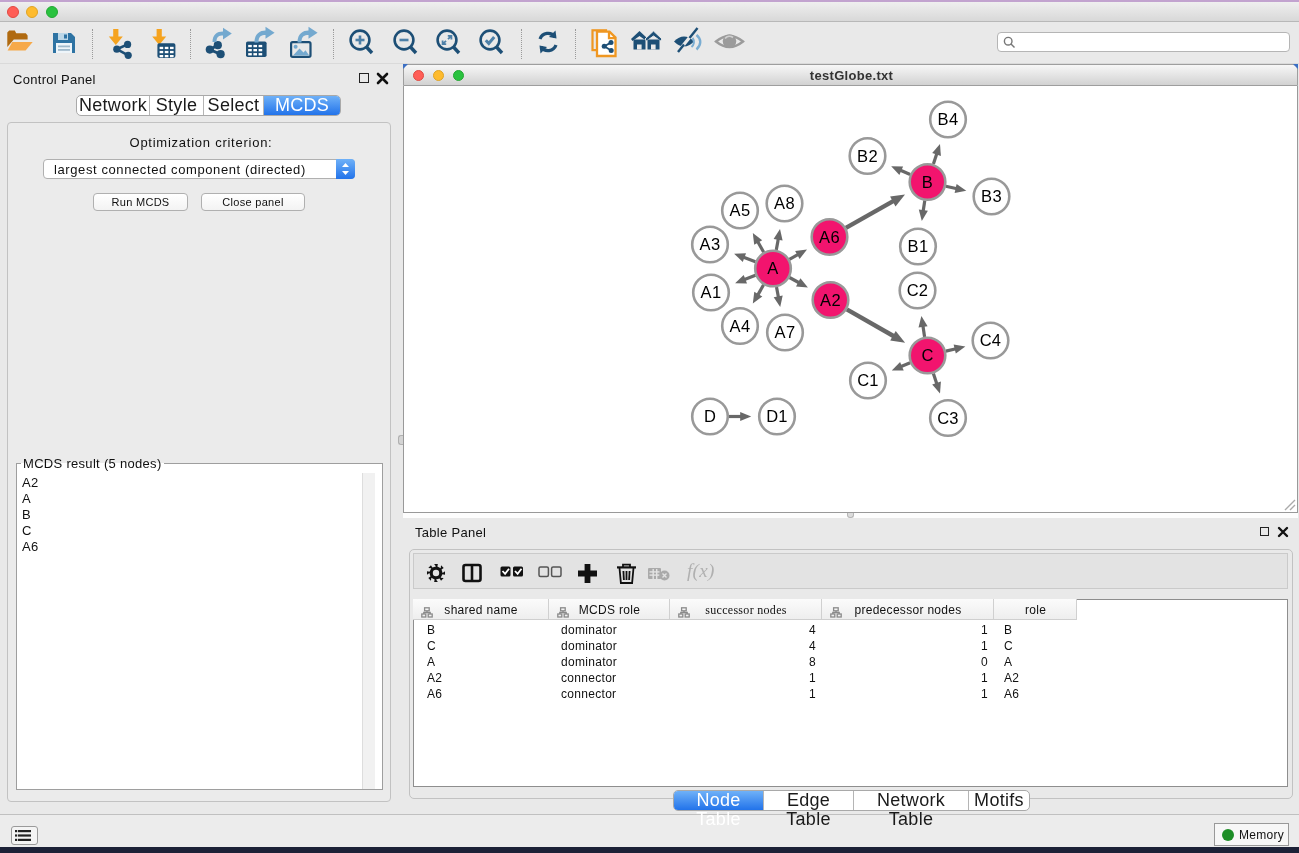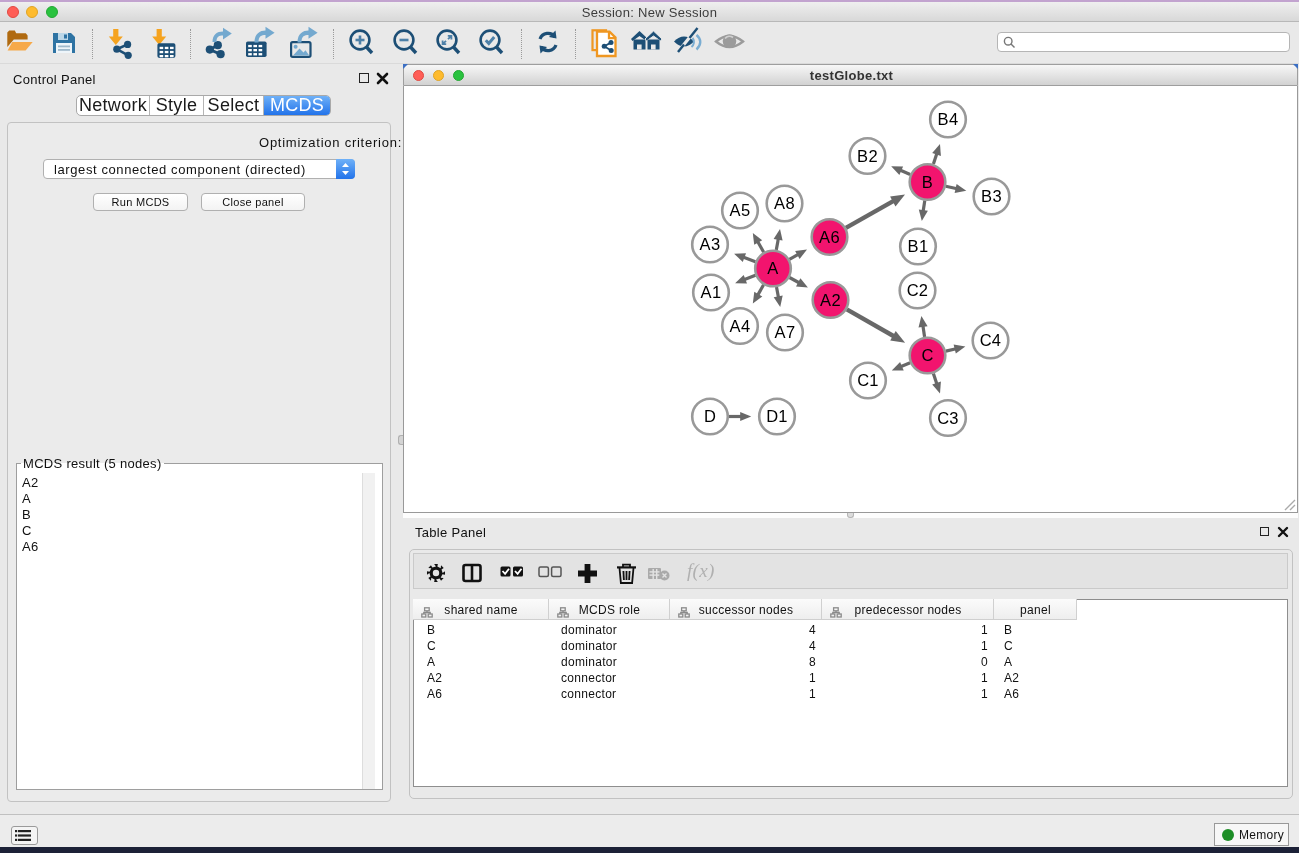--- a/index.html
+++ b/index.html
@@ -10,21 +10,20 @@
 .seg div { font-size:18px; color:#1a1a1a; text-align:center; line-height:19px; border-right:1px solid #b5b5b5; }
 .seg div:last-child { border-right:none; }
 .seg .sel { background:linear-gradient(#6fb1f8,#2273ea); color:#fff; }
 .btn { position:absolute; background:linear-gradient(#ffffff,#f3f3f3); border:1px solid #b0b0b0; border-radius:4px; font-size:11px; color:#111; text-align:center; }
 </style></head><body>
 
 <div class="abs" style="left:0;top:0;width:1299px;height:22px;background:linear-gradient(#efefef,#d8d8d8);border-top:2px solid #c2a3cf;border-bottom:1px solid #b8b8b8;">
  <div class="tl" style="left:7px;background:#ff5e57;border:1px solid #e14942;"></div>
  <div class="tl" style="left:26px;background:#febb2e;border:1px solid #e0a424;"></div>
  <div class="tl" style="left:46px;background:#2ac23f;border:1px solid #24a834;"></div>
- <div class="abs" style="left:0;width:1299px;top:3px;text-align:center;font-size:13px;color:#3c3c3c;">Session: New Session</div>
 </div>
 <div class="abs" style="left:0;top:23px;width:1299px;height:41px;background:#e9e9e9;">
     <div class="sep" style="left:92px;top:6px;"></div>
     <div class="sep" style="left:190px;top:6px;"></div>
     <div class="sep" style="left:333px;top:6px;"></div>
     <div class="sep" style="left:521px;top:6px;"></div>
     <div class="sep" style="left:575px;top:6px;"></div>
     <svg class="abs" style="left:3px;top:3px;" width="34" height="34" viewBox="0 0 34 34">
       <path d="M4.3 21 V6.6 L6.2 4.6 H11.8 L13.2 7.2 H22.8 L24.6 9.4 V13.6 H10.8 Z" fill="#b06a10"></path>
 <path d="M9.3 16 H29.7 L22.6 24.6 H4.6 Z" fill="#f6a94a"></path>
@@ -161,24 +160,24 @@
 <div class="abs" style="left:0;top:64px;width:402px;height:783px;background:#e9e9e9;">
  <div class="abs" style="left:13px;top:8px;font-size:13px;color:#111;">Control Panel</div>
  <div class="abs" style="left:359px;top:9px;width:10px;height:10px;border:1.5px solid #222;"></div>
  <svg class="abs" style="left:376px;top:8px;" width="13" height="13" viewBox="0 0 13 13">
       <path d="M2 2 L11 11 M11 2 L2 11" stroke="#111" stroke-width="2.6" stroke-linecap="round"></path>
     </svg>
  <div class="seg" style="left:76px;top:31px;">
    <div style="width:73px;">Network</div>
       <div style="width:54px;">Style</div>
       <div style="width:60px;">Select</div>
-      <div class="sel" style="width:66px;border-radius:0 4px 4px 0;">MCDS</div>
+      <div class="sel" style="width:76px;border-radius:0 4px 4px 0;">MCDS</div>
  </div>
  <div class="abs" style="left:7px;top:58px;width:384px;height:680px;background:#ebebeb;border:1px solid #c2c2c2;border-radius:4px;"></div>
- <div class="abs" style="left:0px;top:71px;width:402px;text-align:right;font-size:13px;letter-spacing:0.75px;color:#111;">Optimization criterion:</div>
+ <div class="abs" style="left:0px;top:71px;width:402px;text-align:center;font-size:13px;letter-spacing:0.75px;color:#111;">Optimization criterion:</div>
  <div class="abs" style="left:43px;top:95px;width:312px;height:20px;background:#fff;border:1px solid #b0b0b0;border-radius:4px;">
    <div style="position:absolute;left:10px;top:1px;font-size:13px;letter-spacing:0.6px;color:#111;line-height:17px;">largest connected component (directed)</div>
    <div style="position:absolute;right:-1px;top:-1px;width:19px;height:20px;background:linear-gradient(#6fb1f8,#2273ea);border-radius:0 4px 4px 0;">
      <svg width="19" height="20" viewBox="0 0 19 20">
           <path d="M6 8 l3.5 -4 l3.5 4 z M6 12 l3.5 4 l3.5 -4 z" fill="#fff"></path>
         </svg>
    </div>
  </div>
  <div class="btn" style="left:93px;top:129px;width:95px;height:18px;line-height:16px;">Run MCDS</div>
  <div class="btn" style="left:201px;top:129px;width:104px;height:18px;line-height:16px;">Close panel</div>
@@ -388,33 +387,33 @@
     <div class="abs" style="left:145px;top:83px;width:121px;text-align:center;font-size:12px;color:#111;">MCDS role</div>
     <div class="abs" style="left:266px;top:79px;width:152px;height:21px;background:linear-gradient(#fbfbfb,#eeeeee);border-right:1px solid #d0d0d0;border-bottom:1px solid #cfcfcf;"></div>
     <div class="abs" style="left:274px;top:84px;"><svg width="12" height="11" viewBox="0 0 12 11">
         <g fill="none" stroke="#8a8a8a" stroke-width="1.3">
           <rect x="3.6" y="0.8" width="4.6" height="3"></rect>
           <rect x="0.8" y="7" width="4" height="3"></rect>
           <rect x="7.2" y="7" width="4" height="3"></rect>
           <path d="M6 4 v1.5 M2.8 7 v-1.5 h6.4 v1.5"></path>
         </g>
       </svg></div>
-    <div class="abs" style="left:266px;top:83px;width:152px;text-align:center;font-size:12px;color:#111;">successor nodes</div>
+    <div class="abs" style="left:266px;top:83px;width:152px;text-align:center;font-size:12px;color:#111;font-family:Liberation Serif, serif;">successor nodes</div>
     <div class="abs" style="left:418px;top:79px;width:172px;height:21px;background:linear-gradient(#fbfbfb,#eeeeee);border-right:1px solid #d0d0d0;border-bottom:1px solid #cfcfcf;"></div>
     <div class="abs" style="left:426px;top:84px;"><svg width="12" height="11" viewBox="0 0 12 11">
         <g fill="none" stroke="#8a8a8a" stroke-width="1.3">
           <rect x="3.6" y="0.8" width="4.6" height="3"></rect>
           <rect x="0.8" y="7" width="4" height="3"></rect>
           <rect x="7.2" y="7" width="4" height="3"></rect>
           <path d="M6 4 v1.5 M2.8 7 v-1.5 h6.4 v1.5"></path>
         </g>
       </svg></div>
     <div class="abs" style="left:418px;top:83px;width:172px;text-align:center;font-size:12px;color:#111;">predecessor nodes</div>
     <div class="abs" style="left:590px;top:79px;width:83px;height:21px;background:linear-gradient(#fbfbfb,#eeeeee);border-right:1px solid #d0d0d0;border-bottom:1px solid #cfcfcf;"></div>
-    <div class="abs" style="left:590px;top:83px;width:83px;text-align:center;font-size:12px;color:#111;">panel</div>
+    <div class="abs" style="left:590px;top:83px;width:83px;text-align:center;font-size:12px;color:#111;">role</div>
  <div class="abs" style="top:103px;left:23px;font-size:12px;color:#111;">B</div>
 <div class="abs" style="top:103px;left:157px;font-size:12px;color:#111;">dominator</div>
 <div class="abs" style="top:103px;left:302px;width:110px;text-align:right;font-size:12px;color:#111;">4</div>
 <div class="abs" style="top:103px;left:474px;width:110px;text-align:right;font-size:12px;color:#111;">1</div>
 <div class="abs" style="top:103px;left:600px;font-size:12px;color:#111;">B</div>
     <div class="abs" style="top:119px;left:23px;font-size:12px;color:#111;">C</div>
 <div class="abs" style="top:119px;left:157px;font-size:12px;color:#111;">dominator</div>
 <div class="abs" style="top:119px;left:302px;width:110px;text-align:right;font-size:12px;color:#111;">4</div>
 <div class="abs" style="top:119px;left:474px;width:110px;text-align:right;font-size:12px;color:#111;">1</div>
 <div class="abs" style="top:119px;left:600px;font-size:12px;color:#111;">C</div>
@@ -426,12 +425,18 @@
     <div class="abs" style="top:151px;left:23px;font-size:12px;color:#111;">A2</div>
 <div class="abs" style="top:151px;left:157px;font-size:12px;color:#111;">connector</div>
 <div class="abs" style="top:151px;left:302px;width:110px;text-align:right;font-size:12px;color:#111;">1</div>
 <div class="abs" style="top:151px;left:474px;width:110px;text-align:right;font-size:12px;color:#111;">1</div>
 <div class="abs" style="top:151px;left:600px;font-size:12px;color:#111;">A2</div>
     <div class="abs" style="top:167px;left:23px;font-size:12px;color:#111;">A6</div>
 <div class="abs" style="top:167px;left:157px;font-size:12px;color:#111;">connector</div>
 <div class="abs" style="top:167px;left:302px;width:110px;text-align:right;font-size:12px;color:#111;">1</div>
 <div class="abs" style="top:167px;left:474px;width:110px;text-align:right;font-size:12px;color:#111;">1</div>
 <div class="abs" style="top:167px;left:600px;font-size:12px;color:#111;">A6</div>
+ <div class="seg" style="left:269px;top:270px;">
+  <div class="sel" style="width:90px;border-radius:4px 0 0 4px;">Node Table</div>
+  <div style="width:90px;">Edge Table</div>
+  <div style="width:115px;">Network Table</div>
+  <div style="width:60px;">Motifs</div>
+ </div>
 </div>
 </body></html>

